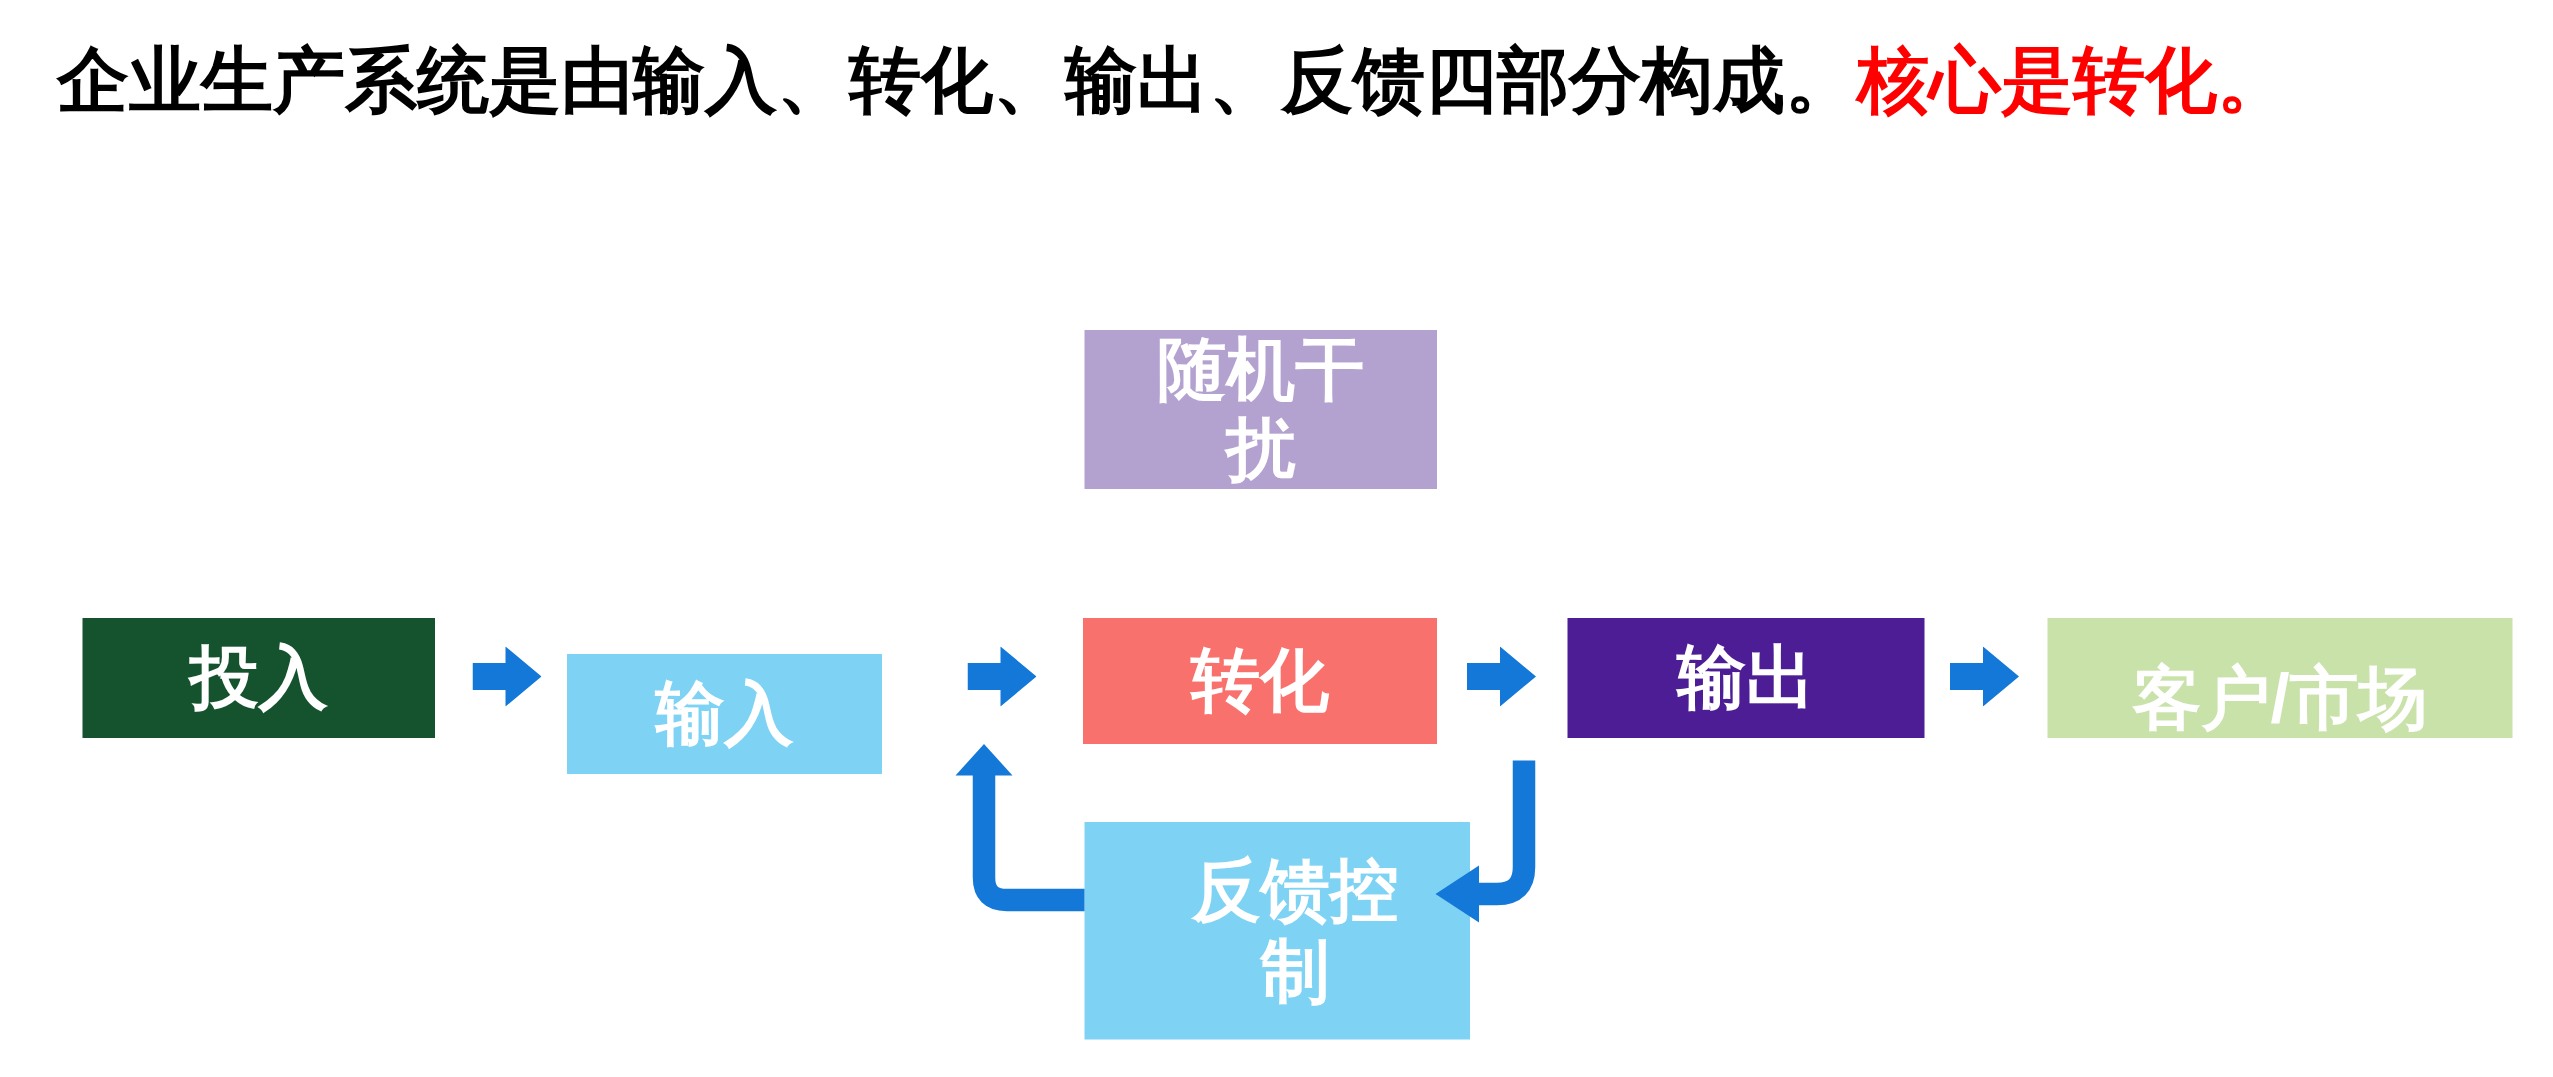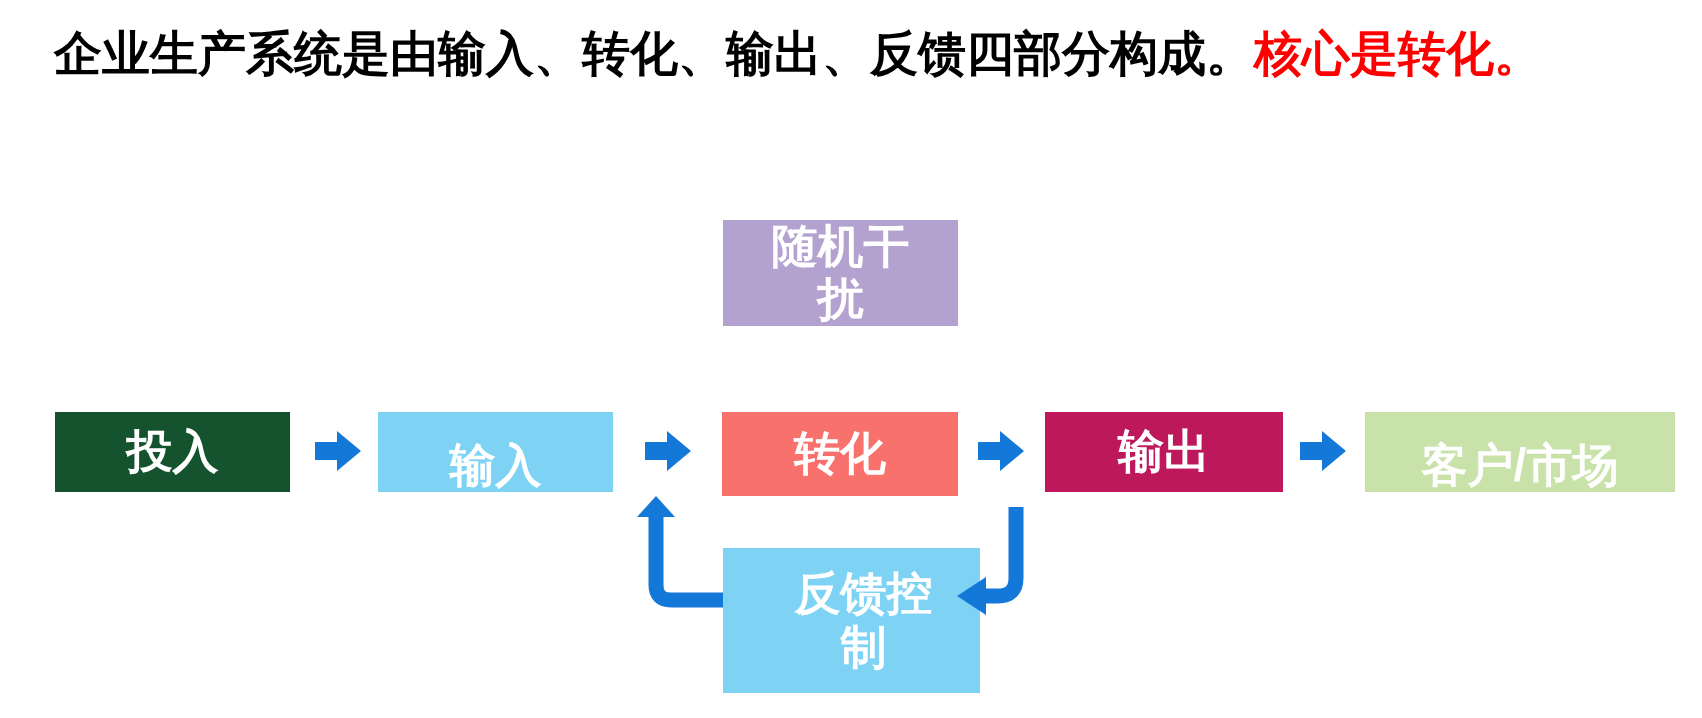--- a/index.html
+++ b/index.html
@@ -13,40 +13,39 @@
   }
   #title {
     position: absolute;
     left: 38px;
     top: 22px;
     font-size: 48px;
     font-weight: 900;
     letter-spacing: 0px;
     white-space: nowrap;
     color: #000000;
-    margin-left: 16px;
   }
   #title .highlight { color: #fe0000; }
 
   .box {
     position: absolute;
     display: flex;
     align-items: center;
     justify-content: center;
     text-align: center;
     color: #ffffff;
     font-weight: 900;
     font-size: 46px;
     line-height: 1.16;
     white-space: pre-line;
   }
   
   #box-disturbance { left: 723px; top: 220px; width: 235px; height: 106px; }
   #box-touru      { left: 55px;   top: 412px; width: 235px; height: 80px; }
-  #box-shuru      { left: 378px;  top: 412px; width: 235px; height: 80px; align-items: flex-end; }
+  #box-shuru      { left: 378px;  top: 436px; width: 210px; height: 80px; }
   #box-zhuanhua   { left: 722px;  top: 412px; width: 236px; height: 84px; }
   #box-shuchu     { left: 1045px; top: 412px; width: 238px; height: 80px; }
   #box-kehu       { left: 1365px; top: 412px; width: 310px; height: 80px; }
   #box-feedback   { left: 723px;  top: 548px; width: 233px; height: 145px; }
 
   .flow-arrow {
     position: absolute;
     top: 431px;
     width: 46px;
     height: 40px;
@@ -83,21 +82,21 @@
   </div>
 
   <div class="box" id="box-shuru" style="background-color: rgb(126, 211, 245);">
     <span>输入</span>
   </div>
 
   <div class="box" id="box-zhuanhua" style="background-color: rgb(249, 113, 108);">
     <span>转化</span>
   </div>
 
-  <div class="box" id="box-shuchu" style="background-color: #be185d;">
+  <div class="box" id="box-shuchu" style="background-color: #4c1d95;">
     <span>输出</span>
   </div>
 
   <div class="box" id="box-kehu" style="background-color: rgb(201, 226, 170); align-items: flex-end;">
     <span>客户/市场</span>
   </div>
 
   <div class="box" id="box-feedback" style="background-color: rgb(126, 211, 245); padding-left: 24px;">
     <span>反馈控
 制</span>

